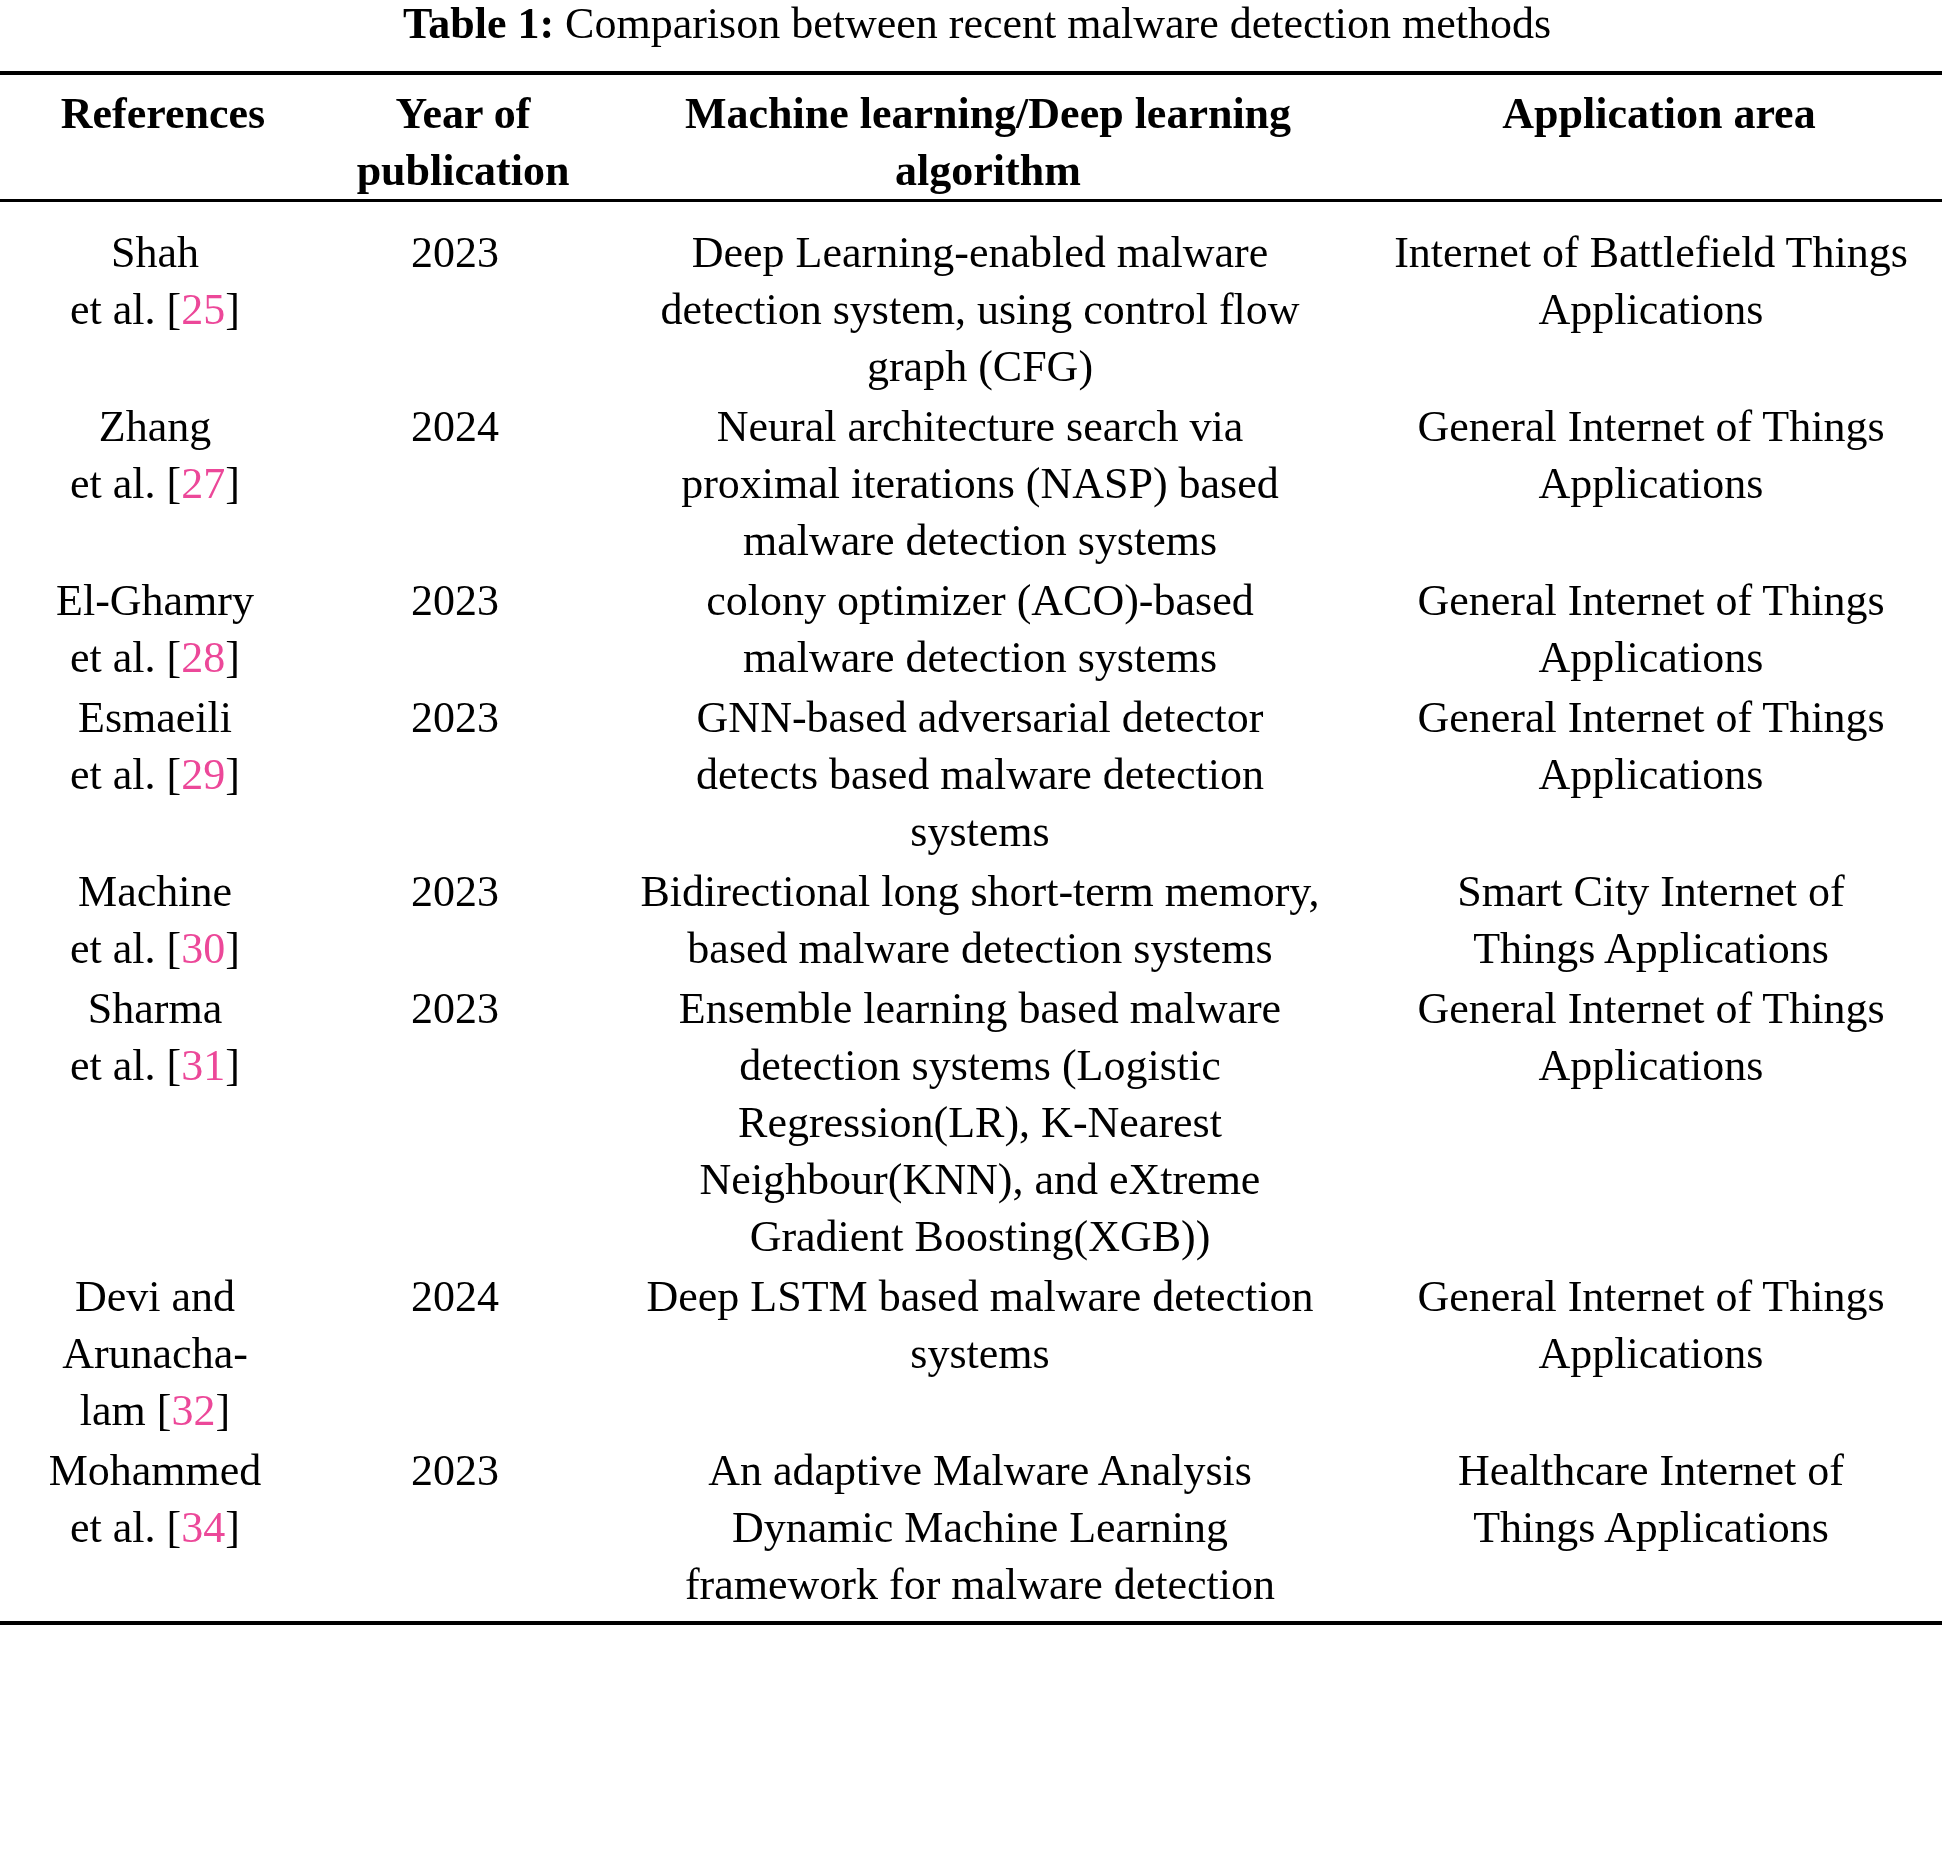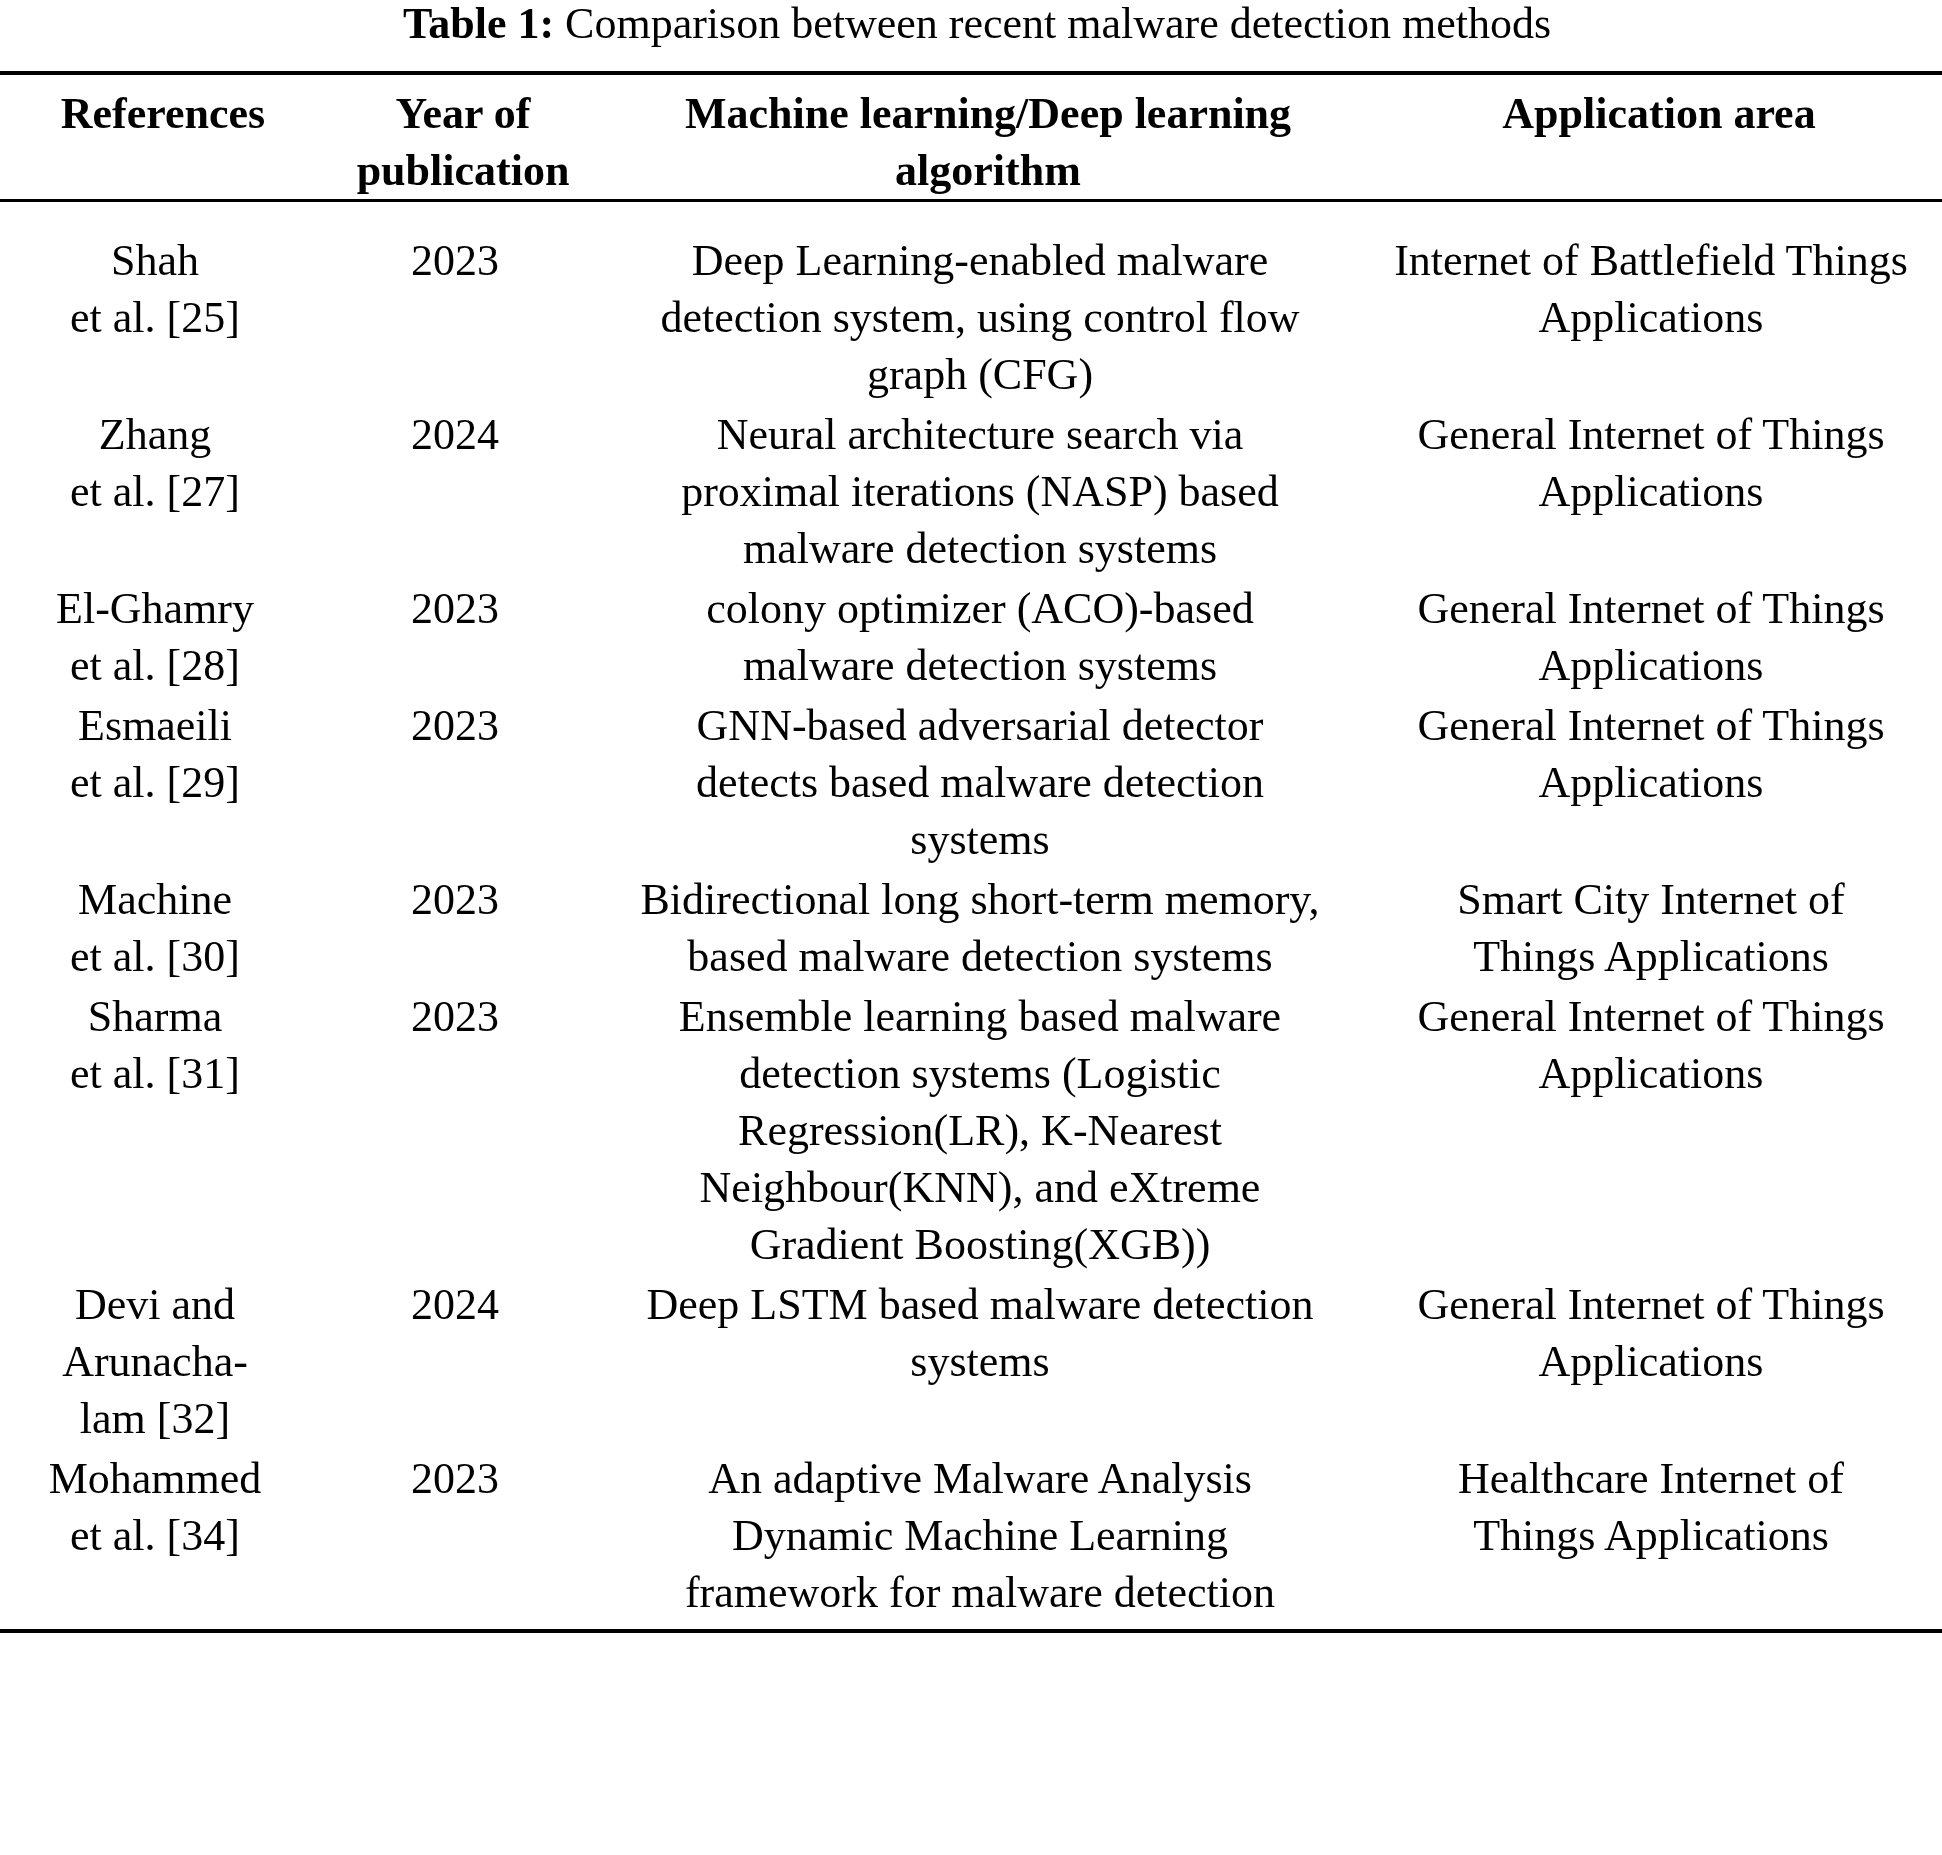--- a/index.html
+++ b/index.html
@@ -41,22 +41,22 @@
     white-space: pre-line;
     line-height: 57px;
     font-weight: normal;
     padding: 1px 0 2px 0;
   }
   thead th {
     font-weight: bold;
     padding: 10px 0 0 16px;
     border-bottom: 3px solid #000000;
   }
-  tbody tr:first-child td { padding-top: 30px; }
-  .refnum { color: #000000; }
+  tbody tr:first-child td { padding-top: 22px; }
+  .refnum { color: #ec4899; }
   .rule-bottom { margin-top: 6px; }
 </style>
 </head>
 <body>
 
 <div class="caption"><span class="cap-label">Table 1:</span><span> Comparison between recent malware detection methods</span></div>
 
 <div class="rule rule-thick"></div>
 
 <table>

